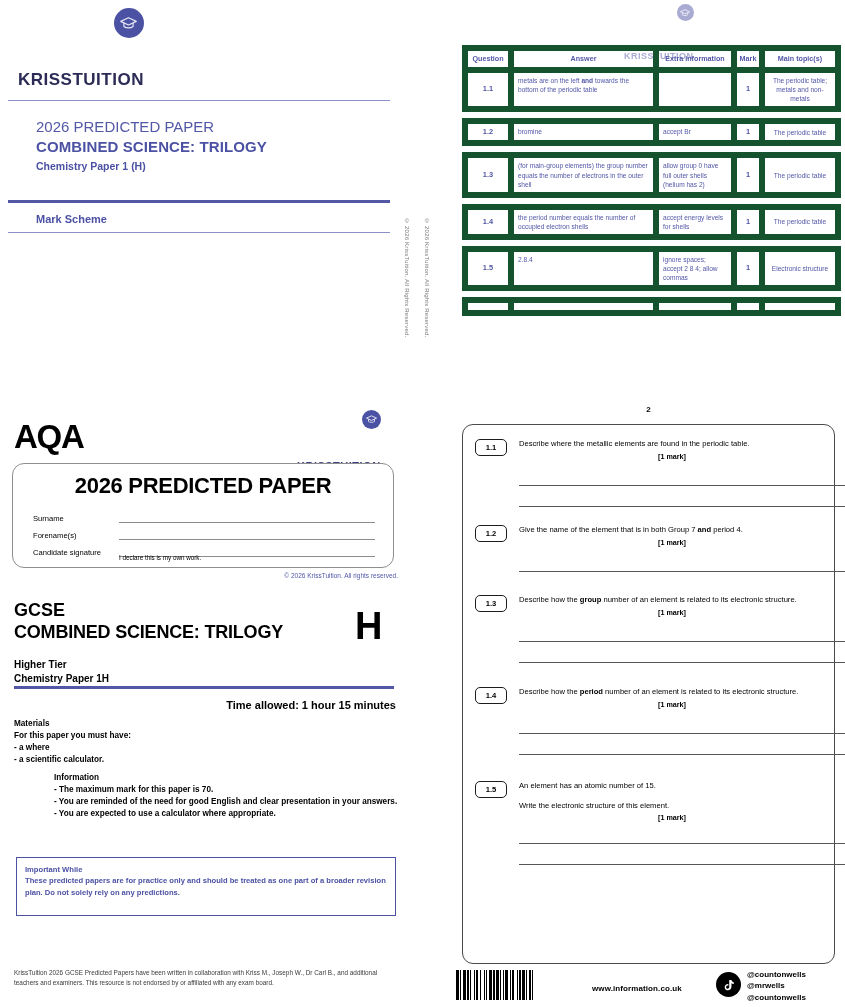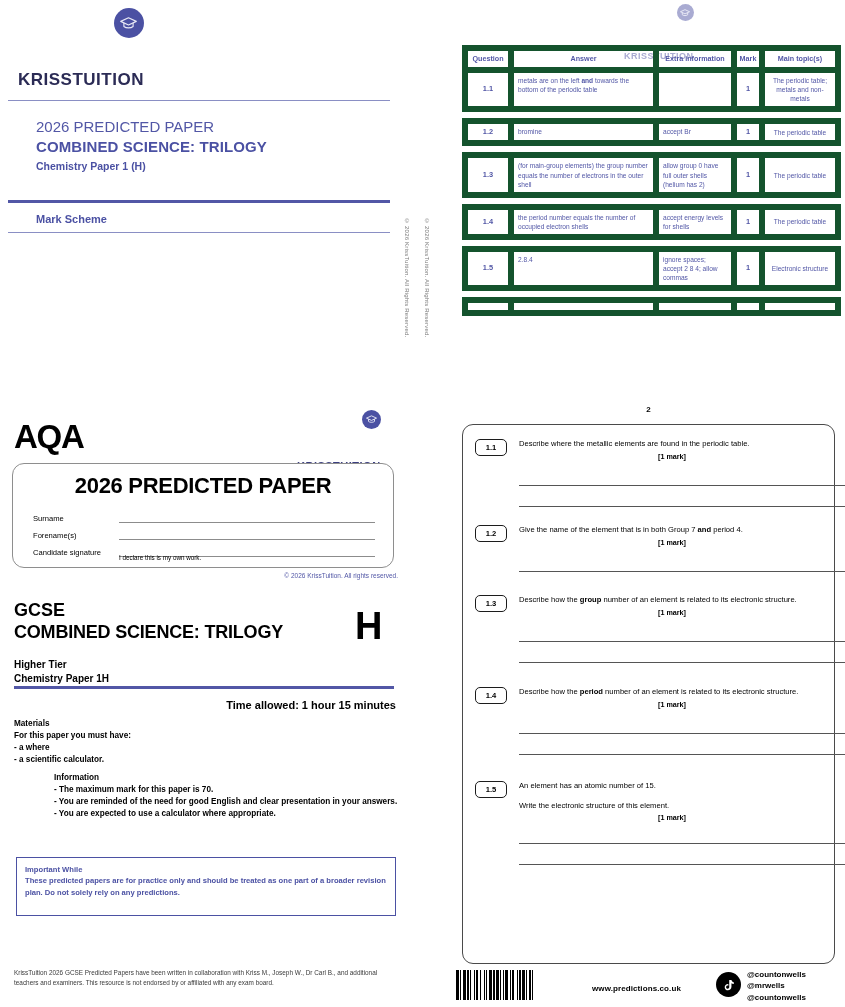--- a/index.html
+++ b/index.html
@@ -481,21 +481,21 @@
         <i style="width: 1px; background: rgb(255, 255, 255);"></i>
         <i style="width: 3px; background: rgb(0, 0, 0);"></i>
         <i style="width: 1px; background: rgb(255, 255, 255);"></i>
         <i style="width: 1px; background: rgb(0, 0, 0);"></i>
         <i style="width: 2px; background: rgb(255, 255, 255);"></i>
         <i style="width: 2px; background: rgb(0, 0, 0);"></i>
         <i style="width: 1px; background: rgb(255, 255, 255);"></i>
         <i style="width: 1px; background: rgb(0, 0, 0);"></i>
         <i style="width: 3px; background: rgb(255, 255, 255);"></i>
       </div>
-    <div id="site-url">www.predictions.co.uk</div>
+    <div id="site-url">www.information.co.uk</div>
     <div id="tiktok">
       <svg width="14" height="14" viewBox="0 0 24 24" aria-hidden="true">
         <path d="M16.2 3.5c.5 2.2 1.9 3.6 4 3.9v2.8c-1.4.1-2.8-.3-4-1v5.9c0 3.6-2.8 6.1-6 6.1-3.1 0-5.6-2.4-5.6-5.5 0-3.3 2.8-5.8 6.3-5.4v2.9c-.4-.1-.8-.2-1.2-.2-1.5 0-2.7 1.2-2.7 2.7 0 1.5 1.2 2.7 2.7 2.7 1.5 0 2.7-1.1 2.7-2.8V3.5h3.8z" fill="#fff"></path>
       </svg>
     </div>
     <div id="handles">
         <div>@countonwells</div>
         <div>@mrwells</div>
         <div>@countonwells</div>
       </div>

